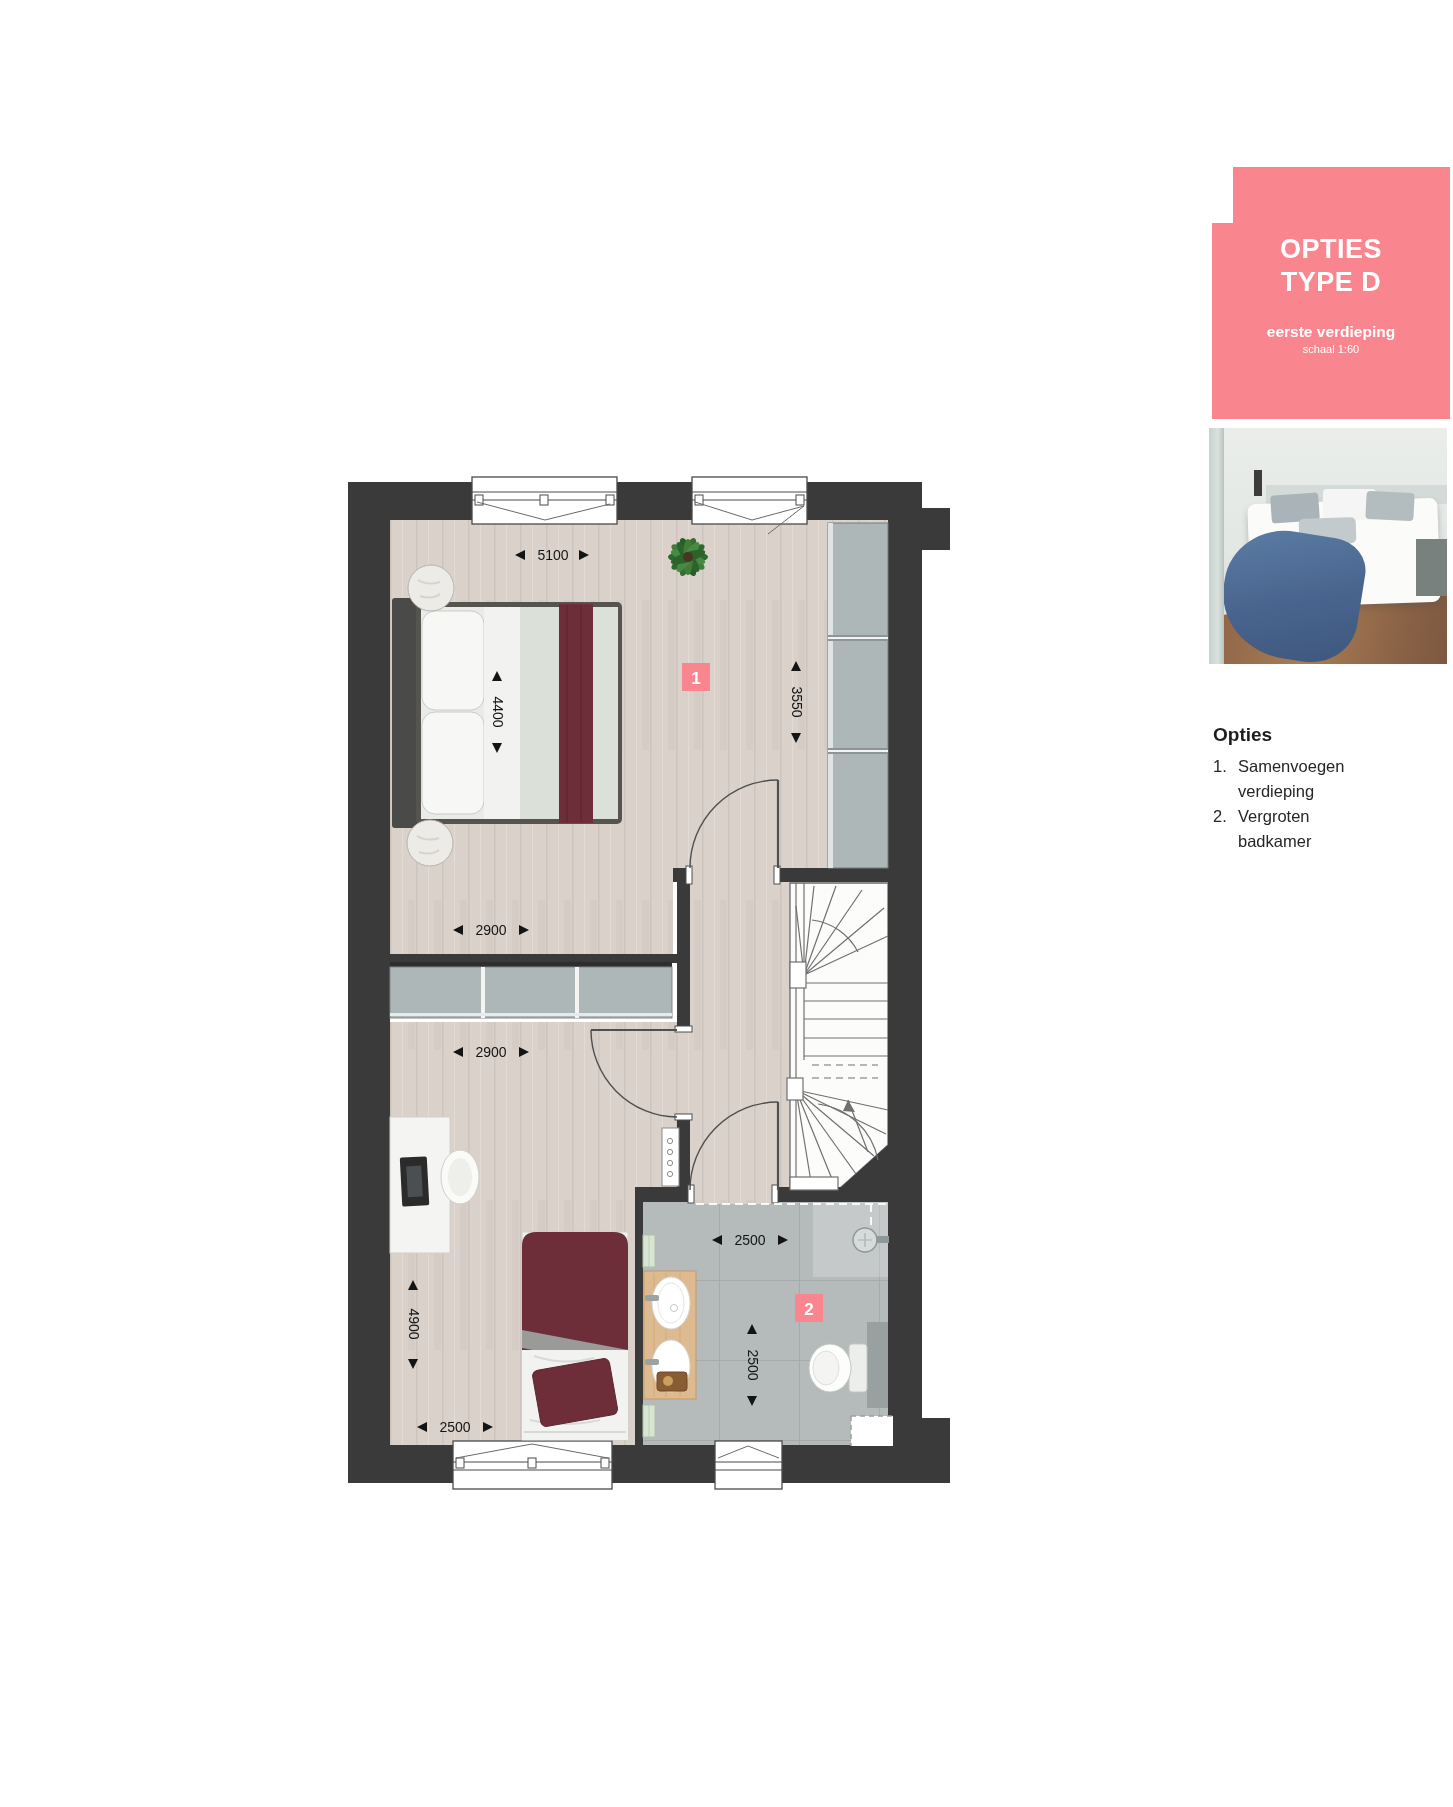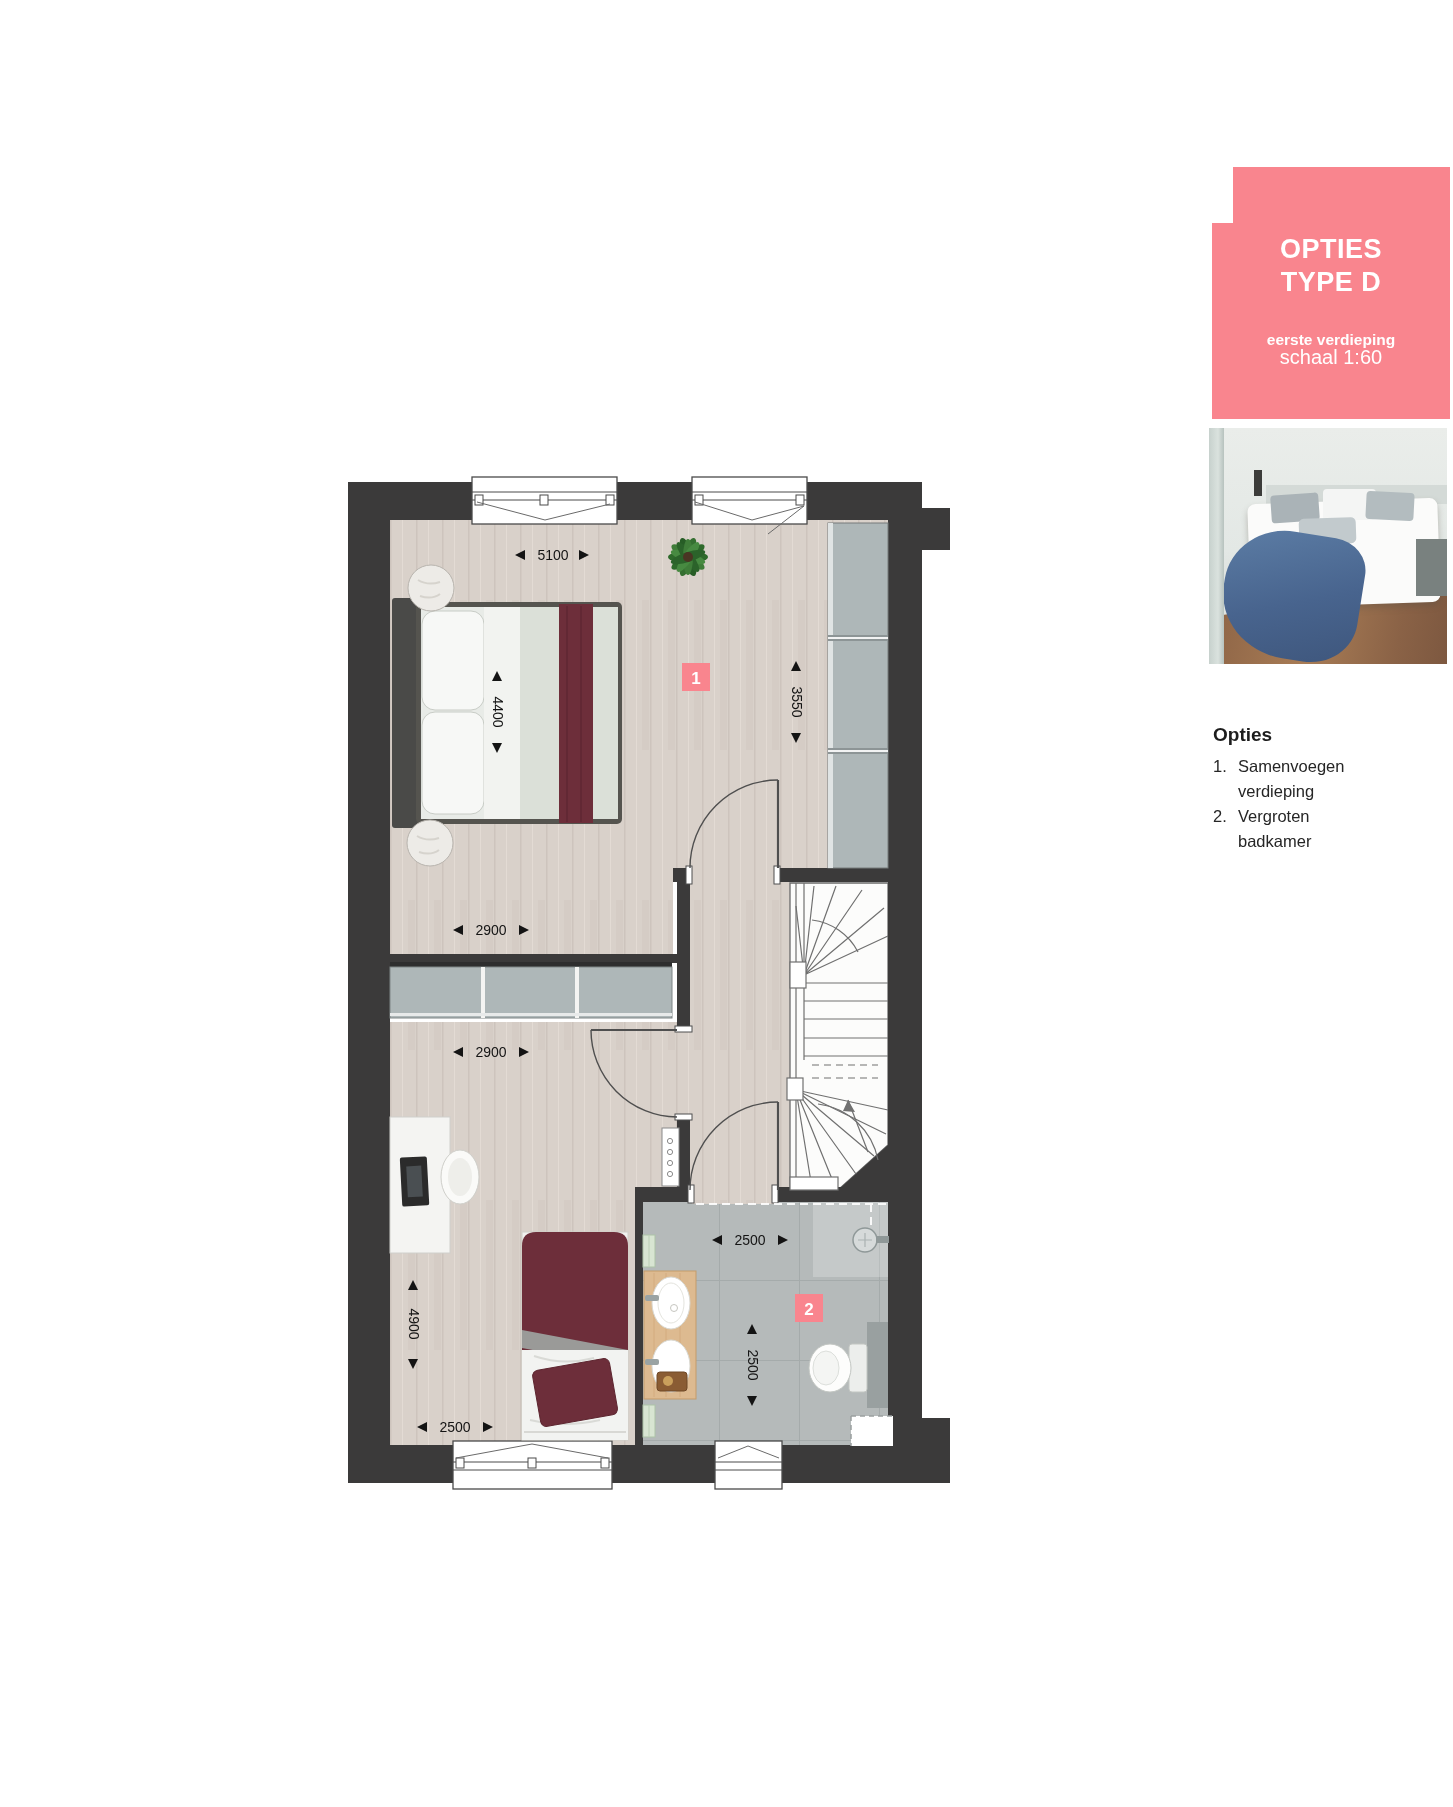--- a/index.html
+++ b/index.html
@@ -5,22 +5,22 @@
   html,body{margin:0;padding:0;background:#ffffff;}
   body{width:1453px;height:1807px;position:relative;overflow:hidden;
        font-family:"Liberation Sans", sans-serif;}
   .abs{position:absolute;}
   
   .card-wrap{left:1212px;top:167px;width:238px;height:252px;}
   .card-top{position:absolute;left:21px;top:0;right:0;height:56px;background:#f9858e;}
   .card-body{position:absolute;left:0;top:56px;right:0;bottom:0;background:#f9858e;}
   .card-text{position:absolute;left:0;right:0;top:66px;text-align:center;color:#fff;}
   .card-title{font-size:27px;font-weight:bold;line-height:33px;letter-spacing:.5px;}
-  .card-sub-b{margin-top:32px;font-size:15.5px;font-weight:bold;line-height:18px;}
-  .card-sub{font-size:20px;line-height:17px;}
+  .card-sub-b{margin-top:24px;font-size:15.5px;font-weight:bold;line-height:18px;}
+  .card-sub{font-size:11px;line-height:17px;}
   
   .photo{left:1209px;top:428px;width:238px;height:236px;overflow:hidden;
          background:linear-gradient(180deg,#eaedea 0%,#e3e8e5 52%,#dfe4e1 60%);}
   .ph-frame{position:absolute;left:0;top:0;width:15px;height:100%;
             background:linear-gradient(90deg,#c7d1cd,#dae2de 60%,#b7c2be);}
   .ph-floor{position:absolute;left:0;bottom:0;width:100%;height:52%;
             background:linear-gradient(100deg,#8a6144 0%,#a87c55 45%,#8a6246 80%,#7d5840 100%);
             clip-path:polygon(0 62%,100% 30%,100% 100%,0 100%);}
   .ph-shadowband{position:absolute;left:24%;right:0;top:24%;height:8%;background:#d4dad7;}
   .ph-bed{position:absolute;left:17%;right:3%;top:31%;height:44%;background:#fbfbfa;

